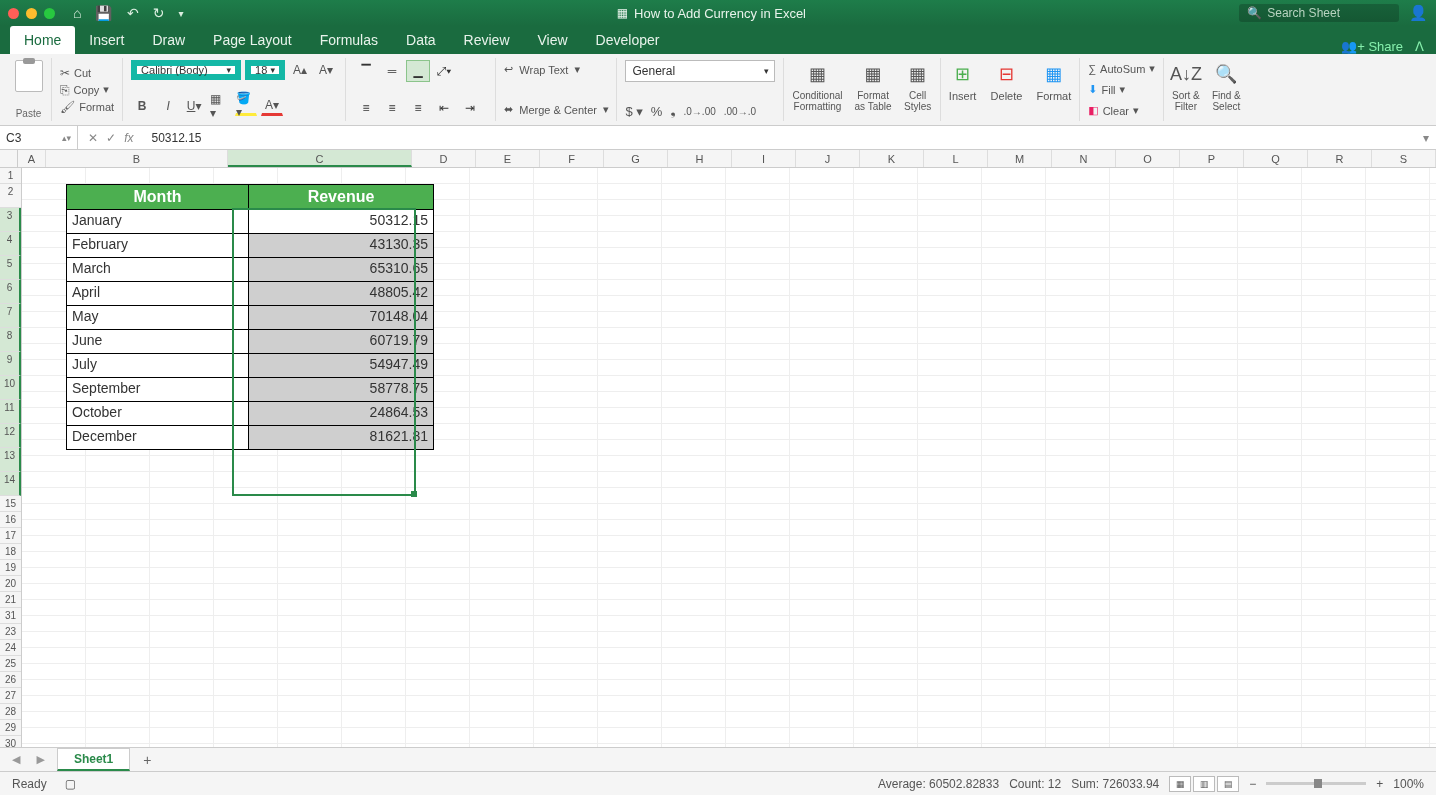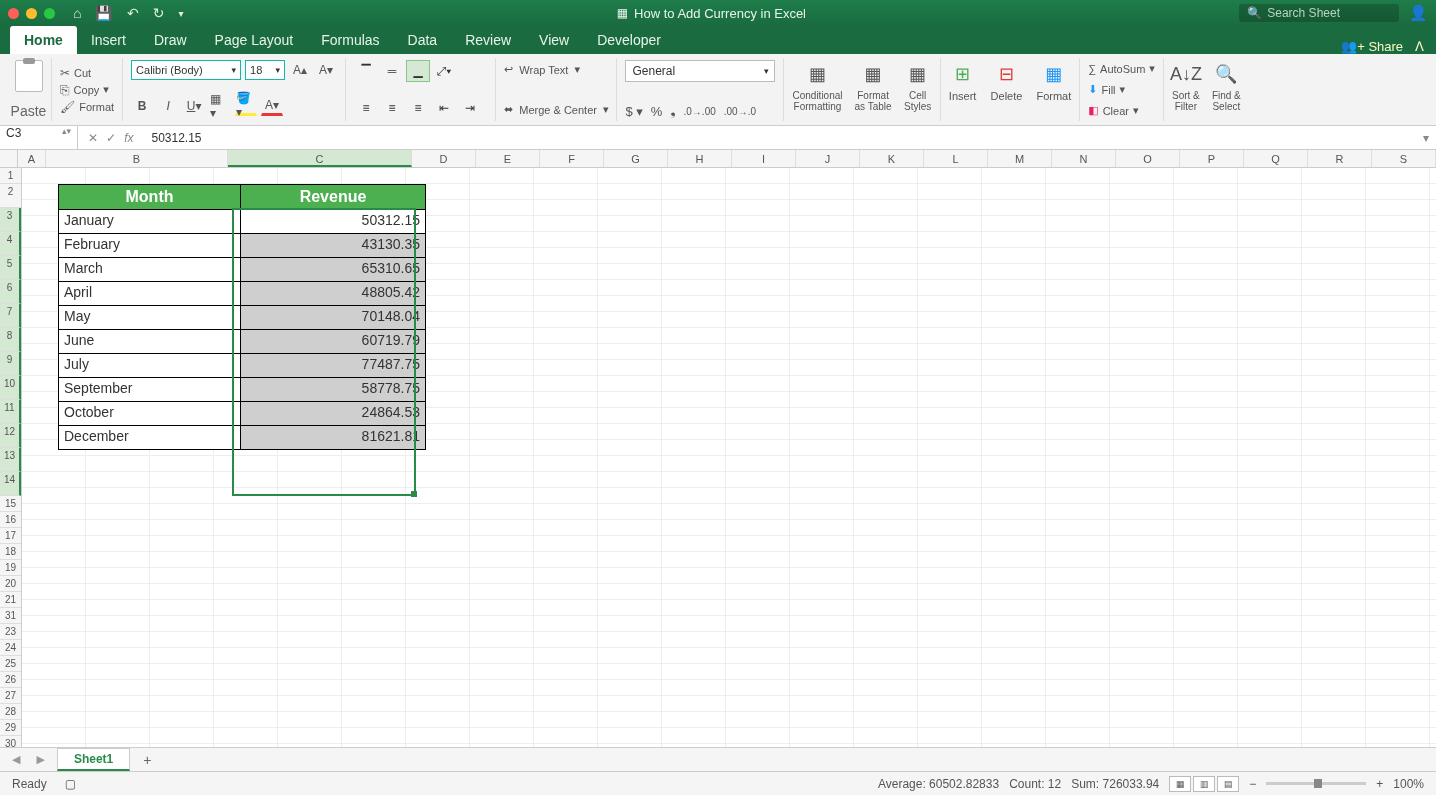--- a/index.html
+++ b/index.html
@@ -8,73 +8,73 @@
 .traffic{display:flex;gap:7px;margin-right:18px}
 .tdot{width:11px;height:11px;border-radius:50%}
 .tred{background:#ff5f57}.tyel{background:#febc2e}.tgrn{background:#28c840}
 .qat{display:flex;gap:14px;align-items:center}
 .qat span{font-size:14px;color:#dbeee0}
 .title-center{flex:1;text-align:center;font-size:13px;color:#e8f3eb;display:flex;align-items:center;justify-content:center;gap:6px}
 .title-right{display:flex;align-items:center;gap:10px}
 .search-box{background:rgba(0,0,0,.2);border-radius:3px;padding:2px 8px;width:160px;display:flex;align-items:center;gap:5px;color:#b8d4c0;font-size:12px}
 .ribbon-tabs{height:28px;background:#1a6b3f;display:flex;align-items:flex-end;padding-left:10px}
 .rtab{padding:6px 14px;color:#e8f3eb;font-size:14px;cursor:pointer}
-.rtab.active{background:#fff;color:#1a6b3f;font-weight:700;border-radius:3px 3px 0 0}
-.ribbon-right{margin-left:auto;display:flex;align-items:flex-start;gap:12px;padding-right:12px;color:#fef9c3;font-size:13px}
+.rtab.active{background:#fff;color:#1a6b3f;font-weight:400;border-radius:3px 3px 0 0}
+.ribbon-right{margin-left:auto;display:flex;align-items:flex-start;gap:12px;padding-right:12px;color:#86efac;font-size:13px}
 .ribbon{height:72px;background:#f3f3f3;border-bottom:1px solid #ccc;display:flex;padding:4px 6px;gap:0}
 .rgroup{display:flex;flex-direction:column;padding:2px 8px;border-right:1px solid #ddd;justify-content:space-between}
 .rgroup:last-child{border-right:none}
 .clipboard{width:46px;align-items:center}
 .paste-icon{width:28px;height:32px;background:#fff;border:1px solid #bbb;border-radius:2px;position:relative}
 .paste-icon::before{content:"";position:absolute;top:-3px;left:7px;width:12px;height:6px;background:#999;border-radius:2px}
-.rgroup-label{font-size:14px;color:#666;text-align:center;margin-top:2px}
+.rgroup-label{font-size:10px;color:#666;text-align:center;margin-top:2px}
 .clip-right{display:flex;flex-direction:column;gap:3px;font-size:11px;color:#555;justify-content:center}
 .clip-item{display:flex;align-items:center;gap:4px}
 .clip-item .ic{font-size:12px}
 .font-group{min-width:210px}
 .fg-row{display:flex;gap:4px;align-items:center;margin-bottom:3px}
-.font-sel{height:20px;border:1px solid #14b8a6;background:#fff;font-size:11px;padding:2px 4px;width:110px;display:flex;align-items:center;justify-content:space-between}
+.font-sel{height:20px;border:6px solid #14b8a6;background:#fff;font-size:11px;padding:2px 4px;width:110px;display:flex;align-items:center;justify-content:space-between}
 .size-sel{width:40px}
 .btn-ic{width:22px;height:20px;display:flex;align-items:center;justify-content:center;font-size:12px;color:#555;cursor:pointer;border:1px solid transparent}
 .align-group{min-width:150px}
 .align-row{display:flex;gap:2px}
 .align-btn{width:24px;height:22px;display:flex;align-items:center;justify-content:center;border:1px solid transparent;cursor:pointer}
 .align-btn.sel{background:#d4e8d4;border-color:#8bc48b}
 .wrap-group{font-size:11px;color:#555}
 .wrap-row{display:flex;align-items:center;gap:6px;padding:3px 0}
 .num-group{min-width:150px}
 .num-sel{height:22px;border:1px solid #bbb;background:#fff;font-size:12px;padding:2px 6px;width:150px;display:flex;align-items:center;justify-content:space-between;margin-bottom:6px}
 .num-row{display:flex;gap:8px;align-items:center;font-size:13px;color:#555}
 .style-group{display:flex;gap:12px;align-items:center;text-align:center;font-size:10px;color:#555}
 .style-item{display:flex;flex-direction:column;align-items:center;gap:2px;cursor:pointer}
 .style-icon{width:28px;height:28px;display:flex;align-items:center;justify-content:center;font-size:18px}
 .cell-group{display:flex;gap:14px;align-items:center;text-align:center;font-size:11px;color:#555}
 .edit-group{font-size:11px;color:#555}
 .edit-row{display:flex;align-items:center;gap:4px;padding:2px 0}
 .sortfind{display:flex;gap:12px;align-items:center;text-align:center;font-size:10px;color:#555}
 .formula-bar{height:24px;border-bottom:1px solid #ccc;display:flex;align-items:center;background:#fff}
-.namebox{width:78px;height:100%;border-right:1px solid #ccc;display:flex;padding:0 6px;font-size:12px;justify-content:space-between}
+.namebox{width:78px;height:100%;border-right:1px solid #ccc;display:flex;align-items:center;padding:0 6px;font-size:12px;justify-content:space-between}
 .fb-icons{display:flex;gap:8px;padding:0 10px;color:#888;font-size:12px}
 .fb-input{flex:1;padding:0 8px;font-size:12px}
 .fb-expand{width:20px;text-align:center;color:#888}
 .grid-area{position:relative;height:597px;overflow:hidden}
 .col-headers{display:flex;height:18px;background:#f5f5f5;border-bottom:1px solid #ccc}
 .corner{width:22px;border-right:1px solid #ccc;background:#f5f5f5}
 .ch{border-right:1px solid #ddd;text-align:center;font-size:11px;color:#555;line-height:18px}
 .ch.sel{background:#d4e8d4;border-bottom:2px solid #2a8a4a}
 .chA{width:28px}.chB{width:182px}.chC{width:184px}
 .chR{width:64px}
 .grid-body{display:flex;height:579px}
 .row-headers{width:22px;background:#f5f5f5;border-right:1px solid #ccc}
 .rh{height:16px;border-bottom:1px solid #ddd;font-size:10px;color:#555;text-align:center;line-height:16px}
 .rh.tall{height:24px}
 .rh.sel{background:#d4e8d4;border-right:2px solid #2a8a4a}
 .cells{position:relative;flex:1;background:#fff}
 .gridlines{position:absolute;inset:0;background-image:linear-gradient(#eee 1px,transparent 1px),linear-gradient(90deg,#eee 1px,transparent 1px);background-size:64px 16px;background-position:-1px -1px}
-.data-table{position:absolute;left:36px;top:16px;border:1.5px solid #000}
+.data-table{position:absolute;left:44px;top:16px;border:1.5px solid #000}
 .dt-header{display:flex;background:#4caf50;color:#fff;font-weight:600;font-size:16px;height:24px}
 .dt-h{border-right:1.5px solid #000;display:flex;align-items:center;justify-content:center}
 .dt-h:last-child{border-right:none}
 .dt-hB{width:182px}.dt-hC{width:184px}
 .dt-row{display:flex;height:24px;border-top:1.5px solid #000;font-size:14px}
 .dt-cB{width:182px;padding:2px 5px;border-right:1.5px solid #000;background:#fff}
 .dt-cC{width:184px;padding:2px 5px;text-align:right;background:#cfcfcf}
 .selection-border{position:absolute;left:210px;top:40px;width:184px;height:288px;border:2px solid #2a8a4a;pointer-events:none}
 .sel-handle{position:absolute;right:-3px;bottom:-3px;width:6px;height:6px;background:#2a8a4a}
 .sheet-tabs{height:24px;background:#f5f5f5;border-top:1px solid #ccc;display:flex;align-items:center;padding:0 8px;gap:8px}
@@ -364,21 +364,21 @@
             <div class="dt-row">
               <div class="dt-cB">May</div>
               <div class="dt-cC">70148.04</div>
             </div>
             <div class="dt-row">
               <div class="dt-cB">June</div>
               <div class="dt-cC">60719.79</div>
             </div>
             <div class="dt-row">
               <div class="dt-cB">July</div>
-              <div class="dt-cC">77487.75</div>
+              <div class="dt-cC">54947.49</div>
             </div>
             <div class="dt-row">
               <div class="dt-cB">September</div>
               <div class="dt-cC">58778.75</div>
             </div>
             <div class="dt-row">
               <div class="dt-cB">October</div>
               <div class="dt-cC">24864.53</div>
             </div>
             <div class="dt-row">

